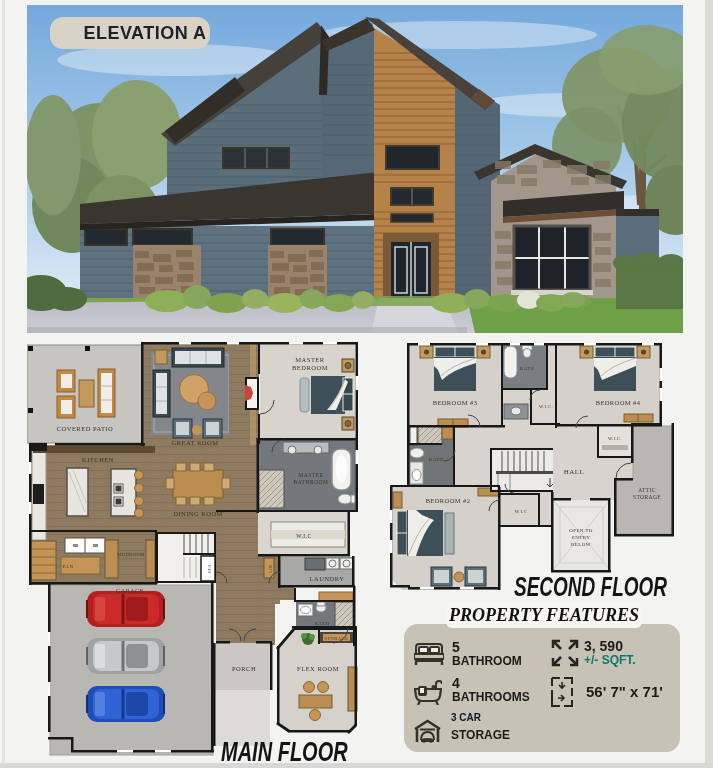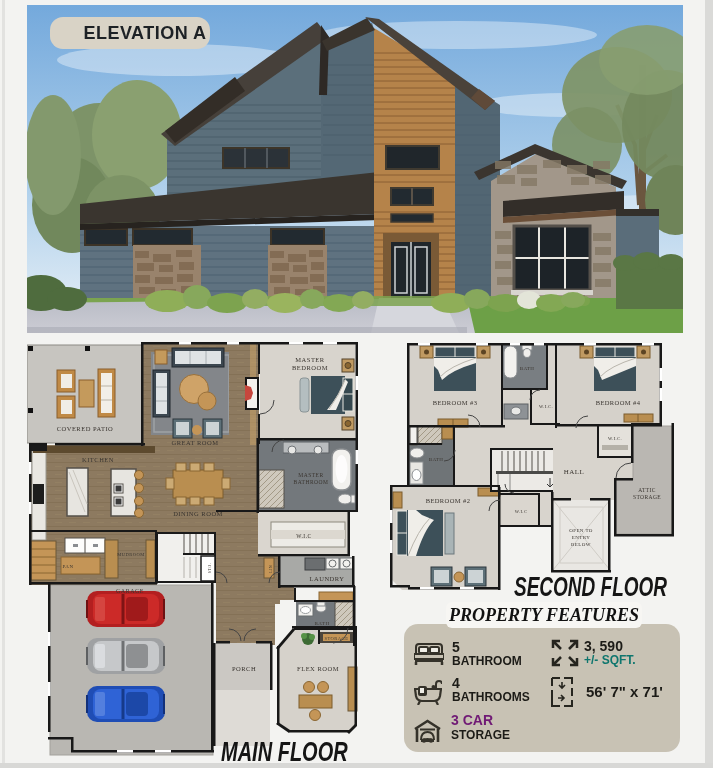--- a/index.html
+++ b/index.html
@@ -1034,21 +1034,21 @@
 <path d="M1,10 L13.5,2 L26,10" fill="none" stroke="#35322a" stroke-width="2.6"></path>
 <path d="M3,9.5 L3,23 M24,9.5 L24,23" stroke="#35322a" stroke-width="2.6"></path>
 <path d="M6,10.5 L21,10.5" stroke="#35322a" stroke-width="2"></path>
 <path d="M7,21 Q7,13 13.5,13 Q20,13 20,21" fill="none" stroke="#35322a" stroke-width="2"></path>
 <path d="M7,21 Q10,19 13.5,19 Q17,19 20,21 L20,23 L7,23 Z" fill="#35322a"></path>
 <circle cx="10" cy="21.5" r="2.2" fill="#35322a"></circle>
 <circle cx="17" cy="21.5" r="2.2" fill="#35322a"></circle>
 </svg>
 </div>
 
-<div class="abs" style="left:451px;top:712px;font-weight:bold;font-size:14px;color:#701a75;white-space:nowrap;">3 CAR</div>
+<div class="abs" style="left:451px;top:712px;font-weight:bold;font-size:10px;color:#0f172a;white-space:nowrap;">3 CAR</div>
 <div class="abs" style="left:451px;top:728px;font-weight:bold;font-size:12px;color:#1c1b17;white-space:nowrap;">STORAGE</div>
 
 <div class="abs" style="left:550px;top:638px;">
 <svg width="30" height="30" viewBox="0 0 30 30">
 <g stroke="#26251f" stroke-width="2.5" fill="none">
 <path d="M11,11 L3,3 M3,10 L3,3 L10,3"></path>
 <path d="M19,11 L27,3 M20,3 L27,3 L27,10"></path>
 <path d="M11,19 L3,27 M3,20 L3,27 L10,27"></path>
 <path d="M19,19 L27,27 M27,20 L27,27 L20,27"></path>
 </g>

